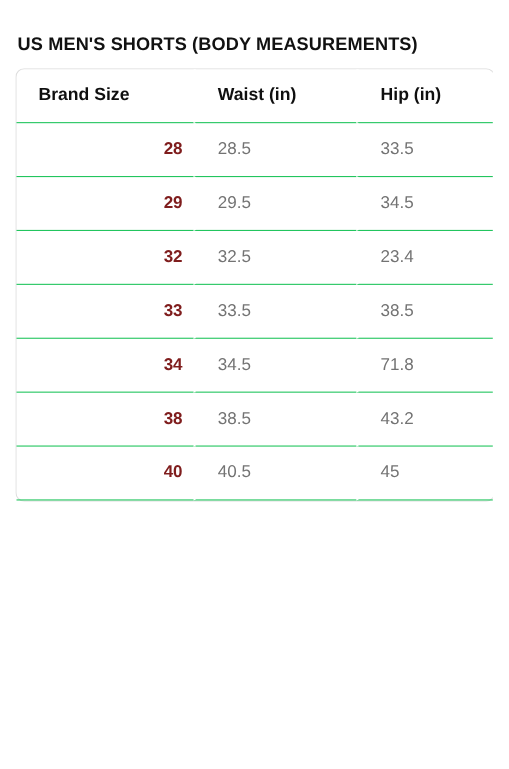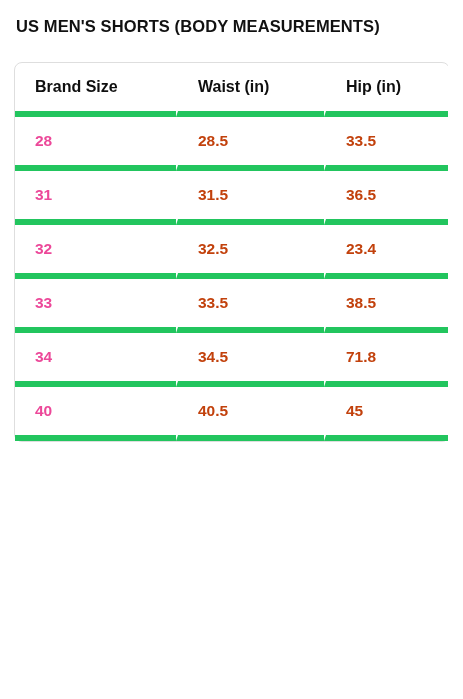--- a/index.html
+++ b/index.html
@@ -21,21 +21,21 @@
     position: relative;
     width: 463px;
     height: 699px;
     box-sizing: border-box;
   }
 
   
   .chart-title {
     position: absolute;
     left: 16px;
-    top: 15px;
+    top: 29px;
     font-size: 16.5px;
     font-weight: bold;
     letter-spacing: 0.1px;
     line-height: 22px;
     color: #111111;
     white-space: nowrap;
   }
 
   
   .table-wrap {
@@ -62,44 +62,45 @@
   table.size-table col.c3 { width: 125px; }
 
   table.size-table th,
   table.size-table td {
     height: 48px;
     padding: 0 10px 0 20px;
     text-align: left;
     vertical-align: middle;
     font-size: 15.5px;
     line-height: 20px;
-    border-bottom: 6px solid #22c55e;
+    border-bottom: 1px solid #22c55e;
     background-clip: padding-box;
   }
 
   
   table.size-table th + th,
   table.size-table td + td {
     border-left: 2px solid #ffffff;
   }
 
   table.size-table th {
     font-weight: bold;
     font-size: 16px;
     color: #0f0f0f;
   }
 
   table.size-table td.brand {
     font-weight: bold;
-    color: #ec4899;
+    color: #7f1d1d;
+    text-align: right;
   }
 
   table.size-table td.meas {
-    font-weight: bold;
-    color: #c2410c;
+    font-weight: normal;
+    color: #737373;
   }
 </style>
 </head>
 <body>
 
 <div class="page">
 
   <div class="chart-title">US MEN'S SHORTS (BODY MEASUREMENTS)</div>
 
   <div class="table-wrap">
@@ -116,40 +117,45 @@
           <th>Hip (in)</th>
         </tr>
       </thead>
       <tbody>
         <tr>
           <td class="brand">28</td>
           <td class="meas">28.5</td>
           <td class="meas">33.5</td>
         </tr>
         <tr>
-          <td class="brand">31</td>
-          <td class="meas">31.5</td>
-          <td class="meas">36.5</td>
+          <td class="brand">29</td>
+          <td class="meas">29.5</td>
+          <td class="meas">34.5</td>
         </tr>
         <tr>
           <td class="brand">32</td>
           <td class="meas">32.5</td>
           <td class="meas">23.4</td>
         </tr>
         <tr>
           <td class="brand">33</td>
           <td class="meas">33.5</td>
           <td class="meas">38.5</td>
         </tr>
         <tr>
           <td class="brand">34</td>
           <td class="meas">34.5</td>
           <td class="meas">71.8</td>
         </tr>
         <tr>
+          <td class="brand">38</td>
+          <td class="meas">38.5</td>
+          <td class="meas">43.2</td>
+        </tr>
+        <tr>
           <td class="brand">40</td>
           <td class="meas">40.5</td>
           <td class="meas">45</td>
         </tr>
       </tbody>
     </table>
   </div>
 
 </div>
 

